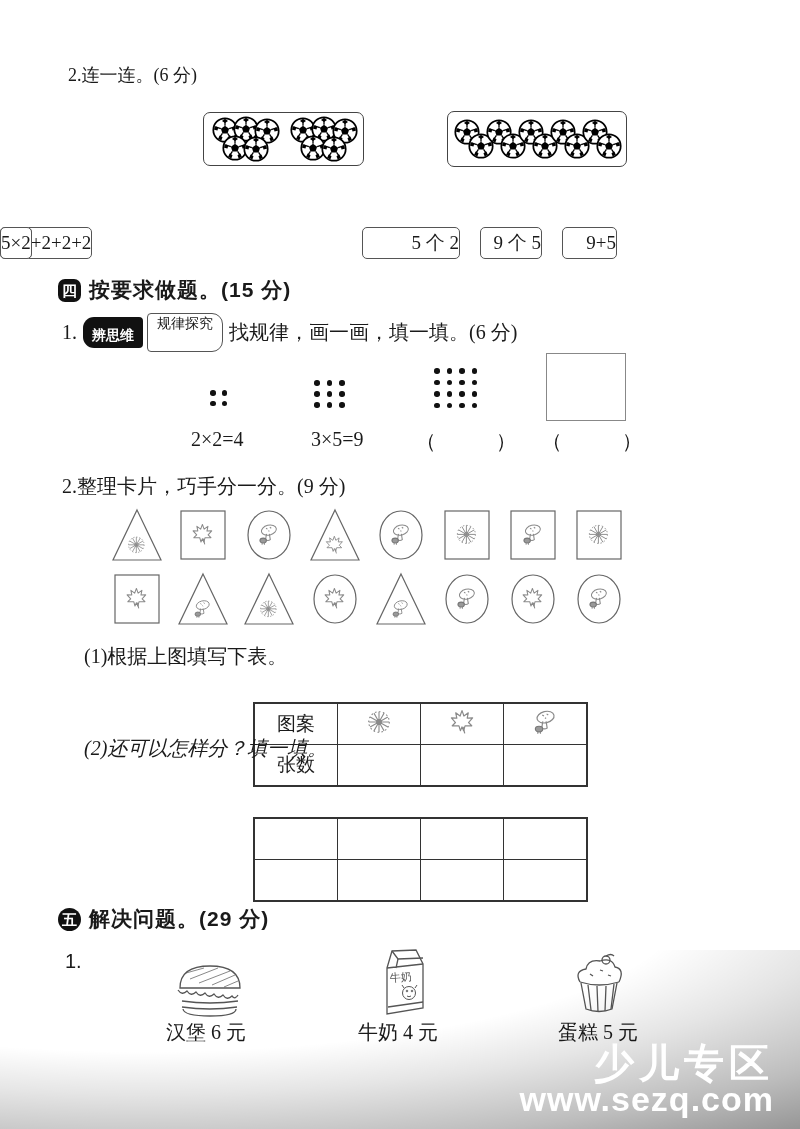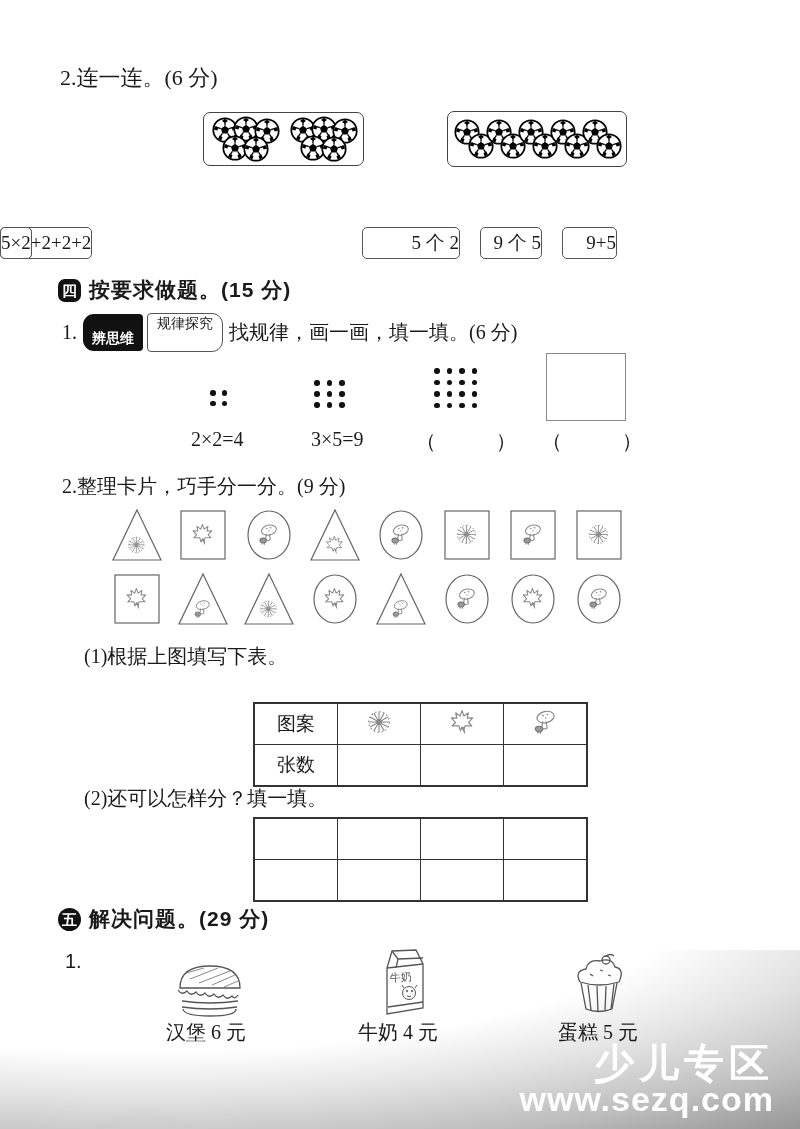--- a/index.html
+++ b/index.html
@@ -1,20 +1,20 @@
 <!DOCTYPE html>
 <html><head>
 <meta charset="utf-8">
 <style>
   html,body{margin:0;padding:0;background:#e8e8e8;}
   #page{position:relative;width:800px;height:1129px;background:#ffffff;overflow:hidden;
         font-family:"Liberation Serif","DejaVu Serif",serif;color:#1a1a1a;}
   .abs{position:absolute;}
   
-  #q2-title{left:60px;top:63px;font-size:22px;}
+  #q2-title{left:68px;top:63px;font-size:18px;}
   .ball-box{border:1.6px solid #444;border-radius:7px;background:#fff;}
   #ball-box-0{left:203px;top:112px;width:159px;height:52px;}
   #ball-box-1{left:447px;top:111px;width:178px;height:54px;}
   .ball-group{position:absolute;}
   .ball{position:absolute;width:26px;height:26px;}
   .ball svg{display:block;}
   .opt{position:absolute;top:227px;height:30px;line-height:29px;text-align:right;
        border:1.3px solid #555;border-radius:5px;font-size:19px;background:#fff;}
   .opt:nth-of-type(1){left:122px;width:58px;}
   .opt:nth-of-type(2){left:200px;width:58px;}
@@ -26,42 +26,42 @@
   .sec-head{display:flex;align-items:center;gap:8px;font-family:"Liberation Sans","DejaVu Sans",sans-serif;}
   .sec-badge{display:inline-block;width:23px;height:23px;background:#111;color:#fff;
              text-align:center;line-height:23px;font-size:15px;font-weight:700;flex:0 0 auto;}
   .badge-sq{border-radius:7px;}
   .badge-rd{border-radius:50%;}
   .sec-title{font-size:21px;font-weight:700;letter-spacing:1px;}
   #sec4-head{left:58px;top:276px;}
   #sec5-head{left:58px;top:905px;}
   
   #q1-line{left:62px;top:313px;display:flex;align-items:center;gap:6px;font-size:20px;}
-  .tag-black{background:#111;color:#fff;border-radius:11px 4px 4px 11px;padding:16px 9px 3px;
+  .tag-black{background:#111;color:#fff;border-radius:11px 4px 4px 11px;padding:10px 9px 3px;
              font-family:"Liberation Sans","DejaVu Sans",sans-serif;font-size:14px;font-weight:700;}
   .tag-outline{border:1.2px solid #555;border-radius:4px 11px 11px 4px;padding:1px 9px 18px;
              font-family:"Liberation Sans","DejaVu Sans",sans-serif;font-size:14px;margin-left:-2px;}
   .dotgrid{position:absolute;display:inline-grid;}
   #dots-0{left:210px;top:390px;gap:5px 6px;}
   #dots-1{left:314px;top:380px;gap:5.5px 7px;}
   #dots-2{left:434px;top:368px;gap:6px 7px;}
   .dot{width:5.5px;height:5.5px;background:#111;border-radius:50%;}
   #pattern-box{left:546px;top:353px;width:78px;height:66px;border:1.4px solid #888;background:#fff;}
   .pat-label{position:absolute;top:428px;font-size:20px;white-space:pre;}
   #plabel-0{left:191px;}
   #plabel-1{left:311px;}
   #plabel-2{left:416px;}
   #plabel-3{left:542px;}
   
   #q2b-line{left:62px;top:473px;font-size:20px;}
   .card-row{position:absolute;left:110px;width:516px;display:flex;justify-content:space-between;}
   #cards-0{top:507px;}
   #cards-1{top:571px;}
   #sub1-label{left:84px;top:643px;font-size:20px;}
-  #sub2-label{left:84px;top:785px;font-size:20px;}
+  #sub2-label{left:84px;top:735px;font-size:20px;font-style:italic;}
   table.wtable{position:absolute;border-collapse:collapse;background:#fff;}
   #table1{left:253px;top:702px;}
   #table2{left:253px;top:817px;}
   .wtable td{border:1.2px solid #333;width:82px;height:40px;text-align:center;
              vertical-align:middle;font-size:19px;padding:0;}
   .wtable{border:2px solid #333;}
   
   #q5-num{left:65px;top:950px;font-size:20px;font-family:"Liberation Sans","DejaVu Sans",sans-serif;}
   .food{position:absolute;}
   #food-0{left:172px;top:960px;}

